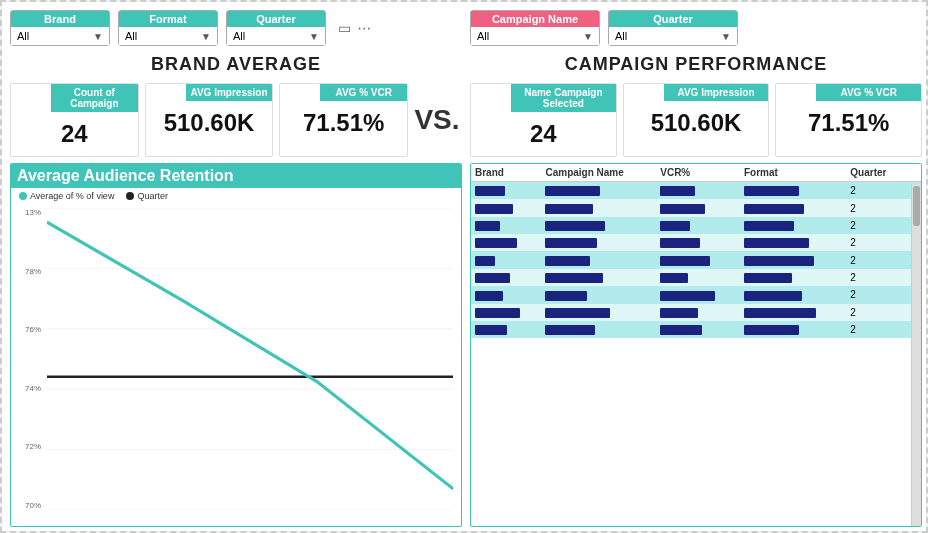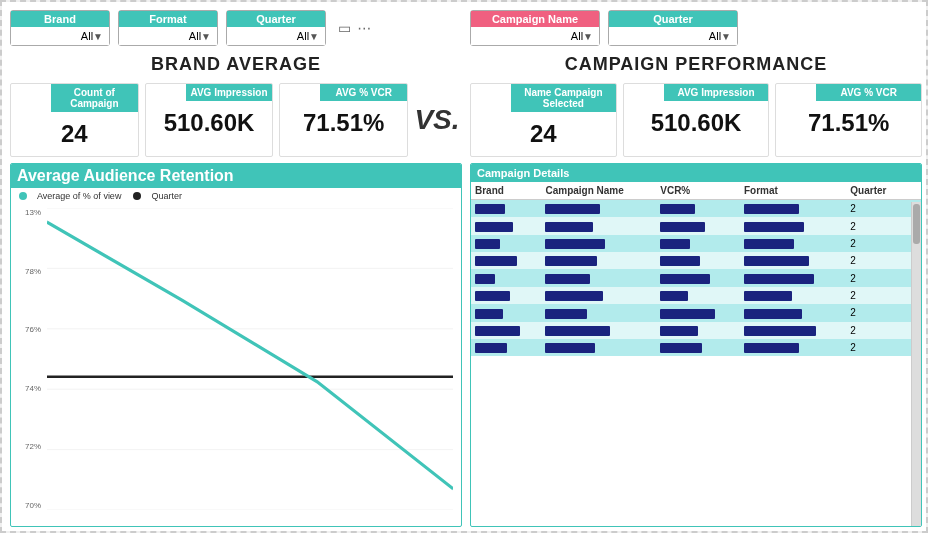--- a/index.html
+++ b/index.html
@@ -57,21 +57,21 @@
       text-align: center;
       padding: 2px 6px;
     }
     .filter-dropdown .filter-label.pink {
       background: #f06080;
     }
     .filter-dropdown .filter-select {
       display: flex;
       flex-direction: row;
       align-items: center;
-      justify-content: flex-end;
+      justify-content: space-between;
       padding: 3px 6px;
       font-size: 11px;
       background: white;
     }
     .filter-dropdown .filter-select .chevron {
       font-size: 10px;
       color: #555;
     }
 
     .filter-icons {
@@ -127,21 +127,20 @@
 
     
     .vs-label {
       font-size: 28px;
       font-weight: bold;
       color: #333;
       display: flex;
       align-items: center;
       justify-content: center;
       min-width: 50px;
-      font-style: italic;
     }
 
     
     .chart-container {
       flex: 1;
       border: 1.5px solid #40c4b8;
       border-radius: 2px;
       overflow: hidden;
       display: flex;
       flex-direction: column;
@@ -156,21 +155,21 @@
     .chart-legend {
       display: flex;
       gap: 12px;
       padding: 3px 8px;
       font-size: 9px;
       color: #333;
     }
     .legend-item {
       display: flex;
       align-items: center;
-      gap: 10px;
+      gap: 3px;
     }
     .legend-dot {
       width: 8px;
       height: 8px;
       border-radius: 50%;
     }
     .chart-body {
       flex: 1;
       position: relative;
       padding: 4px 8px 16px 36px;
@@ -392,21 +391,20 @@
         <div class="kpi-label">AVG Impression</div>
         <div class="kpi-value">510.60K</div>
       </div>
       <div class="kpi-card">
         <div class="kpi-label">AVG % VCR</div>
         <div class="kpi-value">71.51%</div>
       </div>
     </div>
 
     <div class="table-container">
-      <div class="table-title">Campaign Details</div>
       <div class="table-wrapper" style="position:relative;">
         <table>
           <thead>
             <tr>
               <th>Brand</th>
               <th>Campaign Name</th>
               <th>VCR%</th>
               <th>Format</th>
               <th style="padding-right:16px;">Quarter</th>
             </tr>

